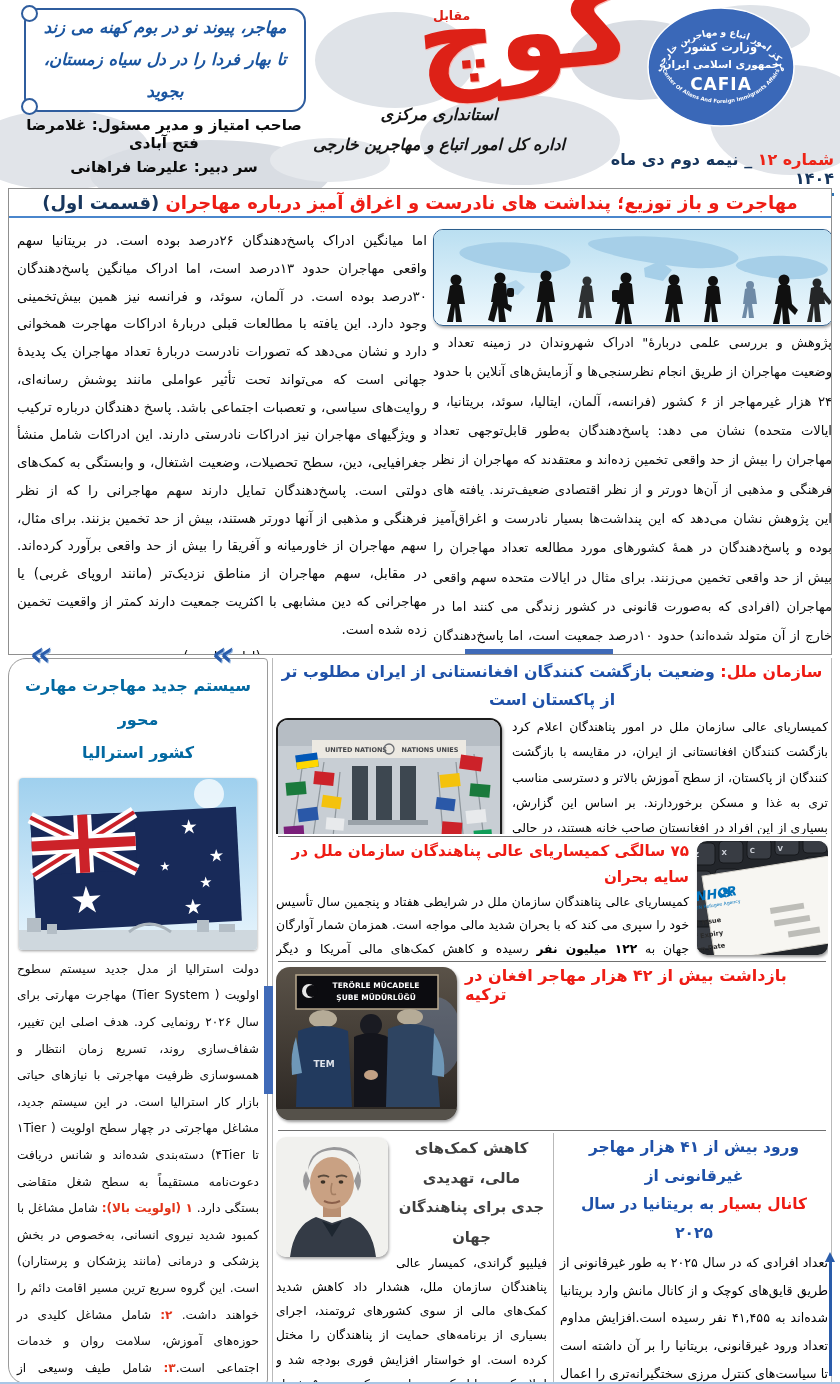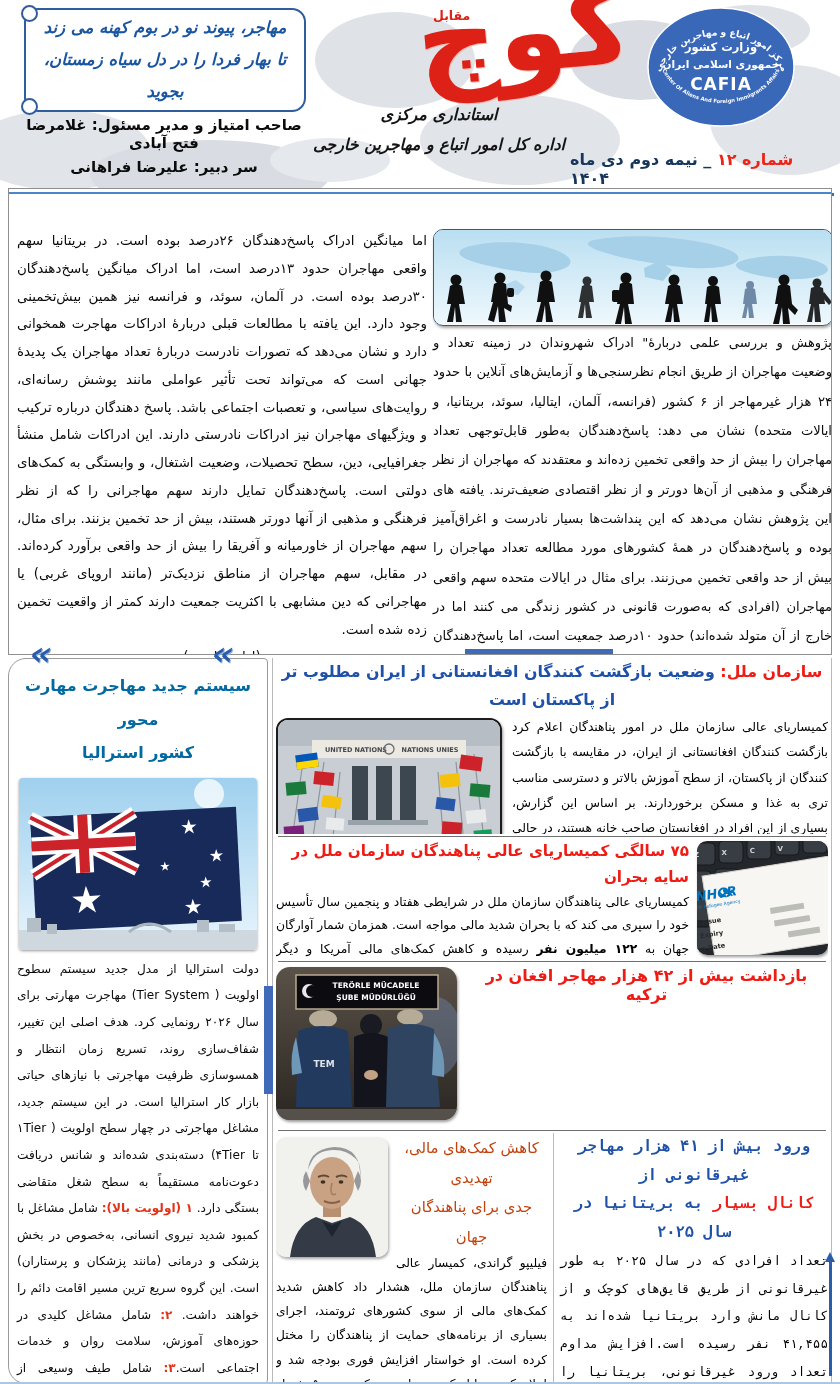--- a/index.html
+++ b/index.html
@@ -17,21 +17,21 @@
   .byline .b1{font-size:15px;}
   .byline .b2{font-size:15px;margin-top:6px;}
   .kooch-logo{position:absolute;left:404px;top:-24px;width:240px;line-height:1;
     font-size:112px;font-weight:bold;color:#dd2117;text-align:center;
     transform:rotate(-5deg);text-shadow:1px 1px 0 #f7b9b4;}
   .nashrieh{position:absolute;left:433px;top:8px;color:#dd2117;font-weight:bold;font-size:12.5px;}
   .org-calligraphy{position:absolute;left:296px;top:100px;width:286px;text-align:center;
     font-weight:bold;font-style:italic;font-size:16px;line-height:1.85;color:#141414;}
   .cafia-wrap{position:absolute;left:646px;top:6px;width:150px;height:122px;}
   .issue-line{position:absolute;left:570px;top:150px;width:264px;padding-bottom:5px;
-    border-bottom:3px solid #2e74b5;font-weight:bold;font-size:16px;text-align:left;}
+    border-bottom:3px solid #2e74b5;font-weight:bold;font-size:16px;text-align:right;}
   .issue-line .red{color:#ee2417;}
   .issue-line .navy{color:#17365d;}
   
   #lead-box{position:absolute;left:8px;top:188px;width:824px;height:467px;
     border:1px solid #8f8f8f;background:#fff;box-sizing:border-box;overflow:hidden;}
   .lead-headline{margin-top:3px;text-align:center;font-weight:bold;font-size:18px;}
   .lead-headline .red{color:#ee1c14;}
   .lead-headline .navy{color:#17365d;}
   .lead-underline{height:0;border-bottom:2.5px solid #4a86cc;margin-top:3px;}
   .lead-img-wrap{position:absolute;left:424px;top:40px;width:398px;height:95px;
@@ -65,31 +65,31 @@
     border:2px solid #1c1c1c;box-shadow:1px 2px 3px rgba(0,0,0,.4);margin-top:3px;}
   .un-body{flex:1;font-size:12.3px;line-height:2.06;text-align:justify;padding-left:2px;}
   .article-unhcr{height:120px;overflow:hidden;}
   .unhcr-img-wrap{flex:0 0 131px;height:114px;border-radius:10px;overflow:hidden;
     box-shadow:1px 2px 3px rgba(0,0,0,.4);margin-top:2px;}
   .unhcr-headline{text-align:right;font-weight:bold;font-size:15.2px;color:#ee1c14;line-height:1.7;}
   .unhcr-body{font-size:12.3px;line-height:1.92;text-align:justify;}
   .article-turkey{height:164px;overflow:hidden;}
   .turkey-img-wrap{flex:0 0 181px;height:153px;border-radius:14px;overflow:hidden;
     box-shadow:1px 2px 3px rgba(0,0,0,.4);margin-top:3px;}
-  .turkey-headline{text-align:center;font-weight:bold;font-size:16px;color:#ee1c14;margin-top:2px;}
+  .turkey-headline{text-align:left;font-weight:bold;font-size:16px;color:#ee1c14;margin-top:2px;}
   .turkey-body{font-size:12.8px;line-height:2.13;text-align:justify;margin-top:2px;}
   .row4{height:252px;display:flex;gap:6px;overflow:hidden;}
-  .channel-sub{flex:0 0 268px;position:relative;font-family:Liberation Mono, monospace;}
+  .channel-sub{flex:0 0 268px;position:relative;}
   .channel-headline{text-align:center;font-weight:bold;font-size:15.4px;line-height:1.85;}
   .channel-headline .blue{color:#1f51a8;}
   .channel-headline .red{color:#ee1c14;}
   .channel-body{font-size:12.6px;line-height:2.2;text-align:justify;margin-top:2px;}
   .v-sep{width:1px;background:#b9b9b9;}
   .funding-sub{flex:1;overflow:hidden;}
-  .funding-headline{text-align:center;font-weight:normal;font-size:14.8px;color:#c2410c;line-height:2.0;}
+  .funding-headline{text-align:center;font-weight:bold;font-size:14.8px;color:#404040;line-height:2.0;}
   .funding-body{font-size:12.2px;line-height:1.97;text-align:justify;}
   .grandi-wrap{float:left;width:112px;height:120px;border-radius:10px;overflow:hidden;
     box-shadow:1px 2px 3px rgba(0,0,0,.35);margin:4px 8px 2px 0;}
   .blue-bar{position:absolute;left:264px;top:986px;width:9px;height:108px;background:#3f6ab8;}
   .blue-accent{position:absolute;left:465px;top:649px;width:148px;height:5px;background:#3f6ab8;}
   .up-arrow{position:absolute;left:829px;top:1256px;width:3px;height:120px;background:#2a5caa;}
   .up-arrow::before{content:"";position:absolute;top:-9px;left:-4px;
     border:5.5px solid transparent;border-bottom:10px solid #2a5caa;}
   .bottom-line{position:absolute;left:0;bottom:0;width:840px;height:2px;background:#a9c7e6;}
   svg{display:block;}
@@ -150,20 +150,24 @@
     </svg>
   </div>
 
   <div class="issue-line">
     <span class="red">شماره ۱۲</span>
     <span class="navy">_ نیمه دوم دی ماه ۱۴۰۴</span>
   </div>
 </div>
 
 <div id="lead-box">
+  <div class="lead-headline">
+    <span class="red">مهاجرت و باز توزیع؛ پنداشت های نادرست و اغراق آمیز درباره مهاجران</span>
+    <span class="navy">(قسمت اول)</span>
+  </div>
   <div class="lead-underline"></div>
 
   <div class="lead-img-wrap">
     <svg viewBox="0 0 398 94" width="398" height="94">
       <defs>
         <linearGradient id="sky" x1="0" y1="0" x2="0" y2="1">
           <stop offset="0" stop-color="#badff1"></stop>
             <stop offset="1" stop-color="#eef8fd"></stop>
         </linearGradient>
       </defs>

